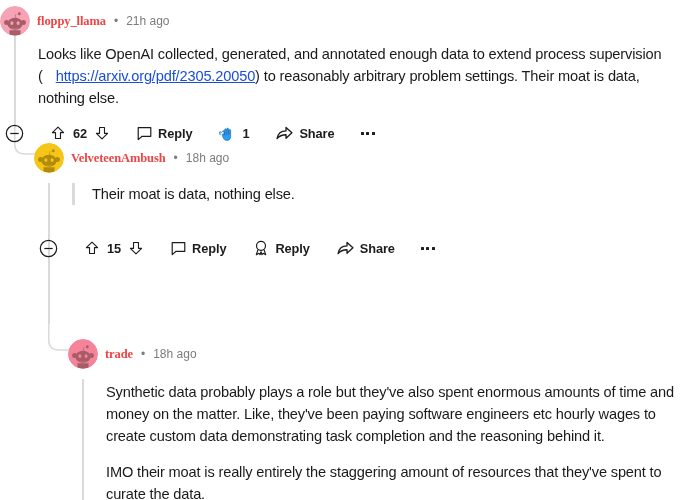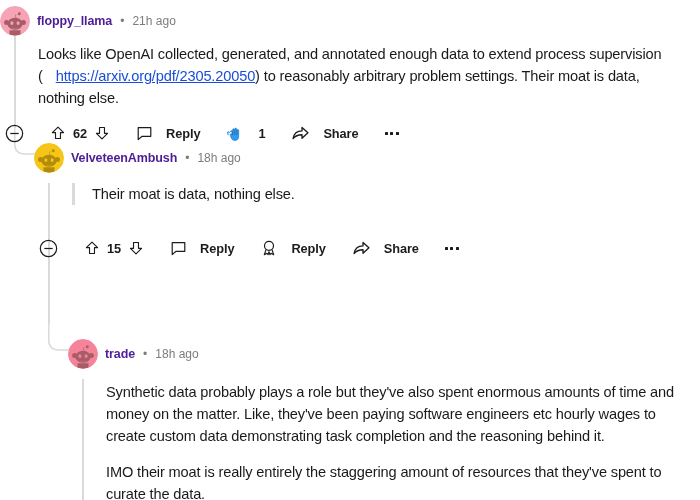--- a/index.html
+++ b/index.html
@@ -37,22 +37,23 @@
     border-radius: 50%;
     flex: 0 0 30px;
     position: relative;
     overflow: hidden;
   }
   .avatar svg { display: block; width: 30px; height: 30px; }
 
   .username {
     font-size: 12.5px;
     font-weight: bold;
-    color: #4c1d95;
+    color: #ef4444;
     letter-spacing: -0.1px;
+    font-family: Liberation Serif, serif;
   }
   .dot-sep {
     font-size: 12px;
     color: #7c7c7c;
     padding: 0 1px;
   }
   .timestamp {
     font-size: 12px;
     color: #7c7c7c;
   }
@@ -85,21 +86,21 @@
     display: flex;
     align-items: center;
     height: 30px;
     margin-top: 7px;
     gap: 0;
     color: #1c1c1c;
   }
   .act {
     display: flex;
     align-items: center;
-    gap: 13px;
+    gap: 5px;
     font-size: 12.8px;
     font-weight: bold;
     color: #1c1c1c;
     cursor: pointer;
     letter-spacing: -0.1px;
   }
   .act.vote { gap: 7px; }
   .votecount { font-size: 12.8px; font-weight: bold; }
   .gap-lg { width: 26px; }
   .kebab {

